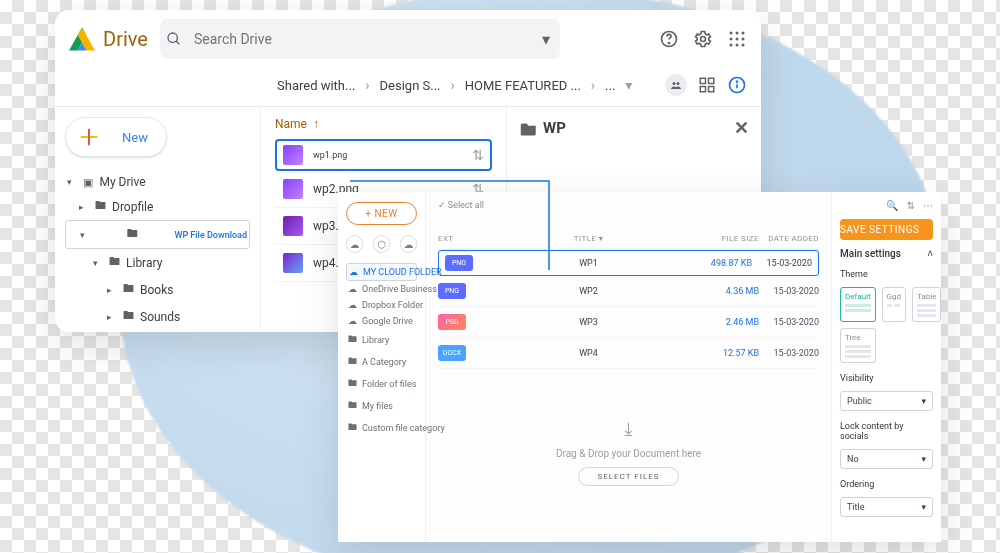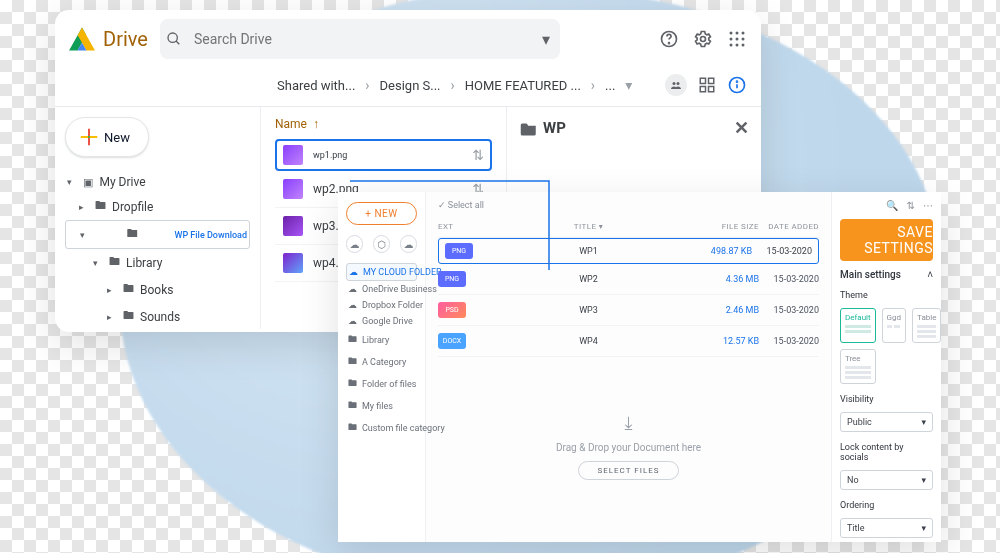--- a/index.html
+++ b/index.html
@@ -21,22 +21,22 @@
   .ic{width:20px;height:20px;display:inline-flex;align-items:center;justify-content:center;color:#5f6368}
   .d-crumbs{display:flex;align-items:center;gap:8px;padding:6px 14px 10px 220px;border-bottom:1px solid #e7e9ec;
             font-size:13px;color:#3c4043}
   .chev{color:#9aa0a6;font-size:14px}
   .crumb{padding:2px 2px}
   .d-crumbicons{margin-left:auto;display:flex;align-items:center;gap:10px;color:#5f6368}
   .round-btn{width:22px;height:22px;border-radius:50%;background:#ecedef;display:flex;align-items:center;justify-content:center}
   .info-ic{color:#1a73e8}
   .d-body{display:flex;height:calc(100% - 100px)}
   .d-side{width:206px;border-right:1px solid #eceef1;padding:10px 10px}
-  .new-btn{display:inline-flex;align-items:center;gap:4px;background:#fff;border:1px solid #e4e6ea;border-radius:22px;
-           padding:8px 18px 8px 12px;box-shadow:0 1px 2px rgba(60,64,67,.18);font-size:13px;color:#0f172a;margin-bottom:14px}
+  .new-btn{display:inline-flex;align-items:center;gap:22px;background:#fff;border:1px solid #e4e6ea;border-radius:22px;
+           padding:8px 18px 8px 12px;box-shadow:0 1px 2px rgba(60,64,67,.18);font-size:13px;color:#3b82f6;margin-bottom:14px}
   .tree{font-size:12px;color:#3c4043}
   .tree .row{display:flex;align-items:center;gap:6px;padding:4px 2px;white-space:nowrap}
   .tree .row.sel{color:#1a73e8;font-weight:500}
   .tree .in1{padding-left:14px}.tree .in2{padding-left:28px}.tree .in3{padding-left:42px}
   .caret{font-size:9px;color:#5f6368;width:10px}
   .fico{font-size:11px;color:#5f6368}
   .d-main{flex:1;display:flex}
   .d-files{width:246px;padding:10px 14px;border-right:1px solid #eceef1}
   .d-colhdr{font-size:12px;color:#a16207;display:flex;align-items:center;gap:6px;margin-bottom:8px}
   .file-row{display:flex;align-items:center;gap:10px;padding:8px 8px;border-bottom:1px solid #f2f3f5;font-size:12px;color:#3c4043}
@@ -53,36 +53,36 @@
       box-shadow:0 12px 40px rgba(0,0,0,.12);z-index:3;display:flex;font-size:10px;color:#60646b}
   .wp-left{width:88px;background:#fff;padding:10px 8px;border-right:1px solid #eef0f3}
   .wp-new{border:1px solid #f07f2d;color:#f07f2d;border-radius:16px;text-align:center;padding:5px 0;font-size:10px;
           letter-spacing:.5px}
   .wp-clouds{display:flex;gap:10px;justify-content:center;margin:10px 0}
   .cloud-b{width:22px;height:18px;border:1px solid #d7dae0;border-radius:10px;display:flex;align-items:center;justify-content:center;font-size:10px;color:#7a8089}
   .wp-tree{font-size:9px;color:#6a6f78}
   .wp-tree .trow{display:flex;align-items:center;gap:5px;padding:3px 2px;white-space:nowrap}
   .wp-tree .trow.sel{color:#1a73e8;background:#f4f9ff;border-radius:3px}
   .wp-mid{flex:1;padding:8px 12px;display:flex;flex-direction:column}
-  .wp-midtop{display:flex;gap:10px;margin-bottom:6px}
+  .wp-midtop{display:flex;gap:10px;margin-bottom:18px}
   .wp-selectall{font-size:9px;color:#8a8f98}
   .wp-th{display:flex;font-size:8px;color:#8e939c;letter-spacing:.4px;border-bottom:1px solid #eef0f3;padding:6px 0}
   .c-ext{width:40px}.c-title{flex:1;text-align:center}.c-size{width:60px;text-align:right}.c-date{width:60px;text-align:right;padding-left:6px}
   .wp-row{display:flex;align-items:center;font-size:9px;color:#4b5260;padding:7px 0;border-bottom:1px solid #f2f3f6}
   .wp-row.sel{border:1px solid #1a73e8;border-radius:3px}
   .ext-b{width:28px;height:16px;border-radius:3px;color:#fff;font-size:7px;display:flex;align-items:center;justify-content:center}
   .ext-png{background:#5b6cff}.ext-psd{background:linear-gradient(135deg,#ff5ea0,#ff8a5b)}.ext-doc{background:#4aa3ff}
   .wp-row .c-title{color:#3b4049}
   .wp-row .c-size{color:#1a73e8}
   .wp-drop{flex:1;display:flex;flex-direction:column;align-items:center;justify-content:center;gap:8px;color:#9aa0a9}
   .dl-ic{font-size:18px}
   .sel-files{border:1px solid #cfd3da;border-radius:16px;padding:4px 18px;font-size:8px;letter-spacing:1px;color:#5f6670}
   .wp-right{width:110px;background:#fff;border-left:1px solid #eef0f3;padding:8px 8px;display:flex;flex-direction:column;gap:8px}
   .wp-rtop{display:flex;align-items:center;gap:8px;justify-content:flex-end;color:#8a8f98}
-  .save-btn{background:#f7941d;color:#fff;border-radius:4px;text-align:right;padding:5px 0;font-size:14px;letter-spacing:.5px}
+  .save-btn{background:#f7941d;color:#fff;border-radius:4px;text-align:left;padding:5px 0;font-size:10px;letter-spacing:.5px}
   .sec-h{display:flex;align-items:center;justify-content:space-between;font-size:10px;color:#2f343c;font-weight:500}
   .theme-grid{display:grid;grid-template-columns:1fr 1fr 1fr;gap:6px}
   .theme-t{border:1px solid #1bb99a;border-radius:3px;padding:4px;font-size:8px;color:#1bb99a;text-align:left}
   .theme-t.plain{border-color:#cfd3da;color:#8a8f98}
   .theme-t .bars{display:flex;flex-direction:column;gap:2px;margin-top:3px}
   .theme-t .bars span{height:3px;background:#cfe9e3}
   .theme-t.plain .bars span{background:#e3e6ea}
   .theme-t.plain.cols .bars{flex-direction:row}
   .theme-t.plain.cols .bars span{width:40%}
   .lbl{font-size:9px;color:#2f343c;margin-top:2px}

